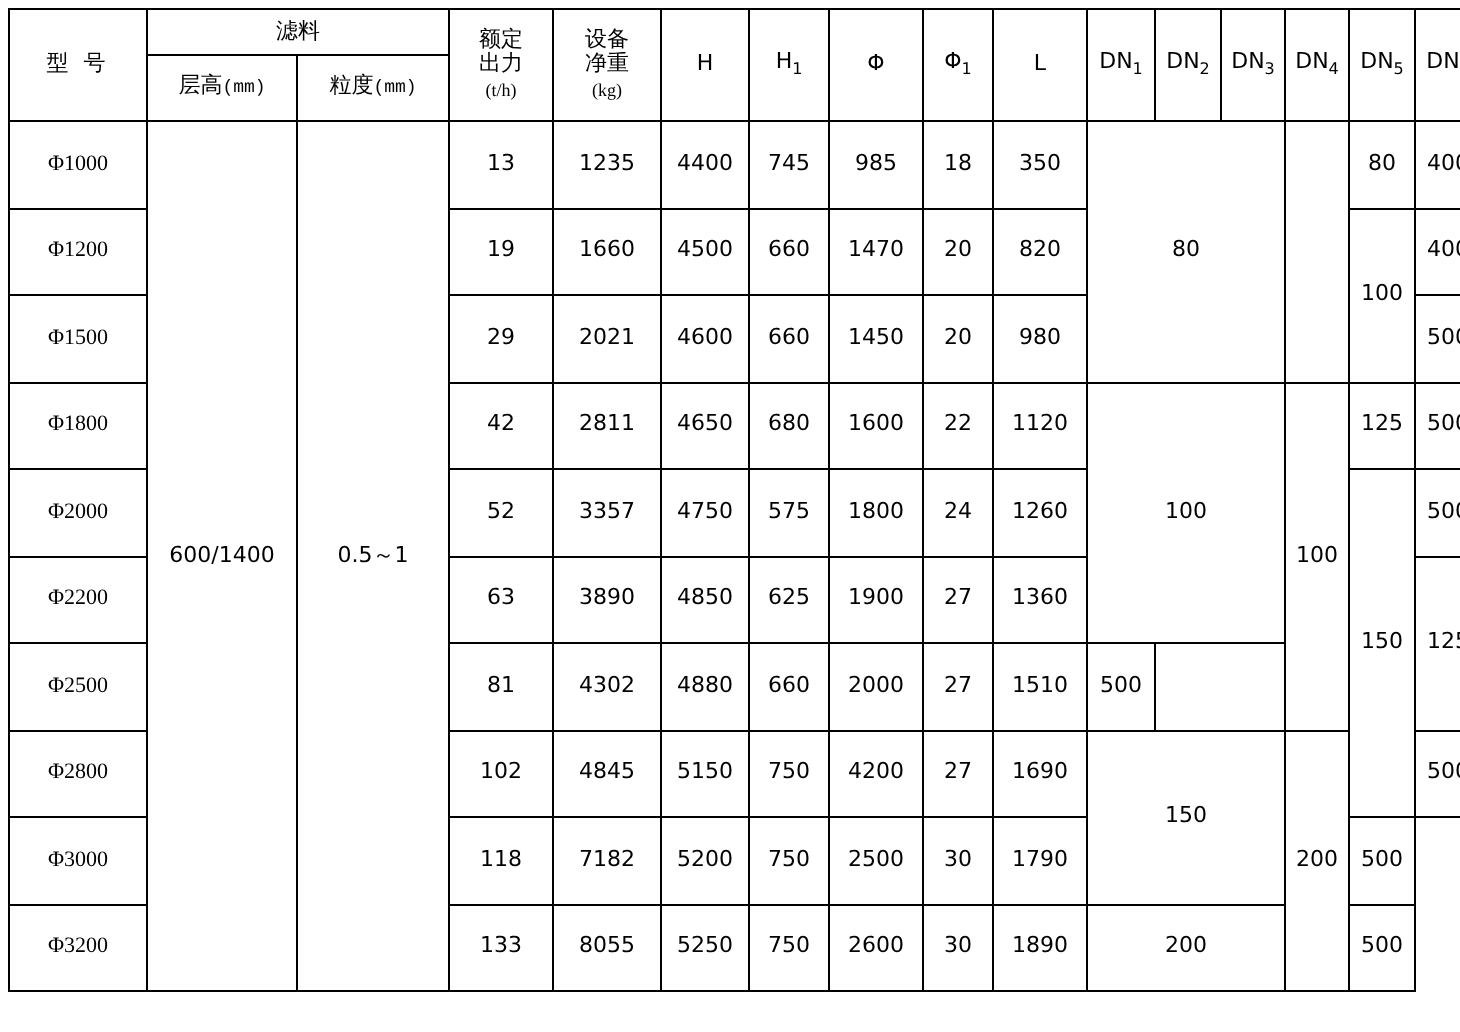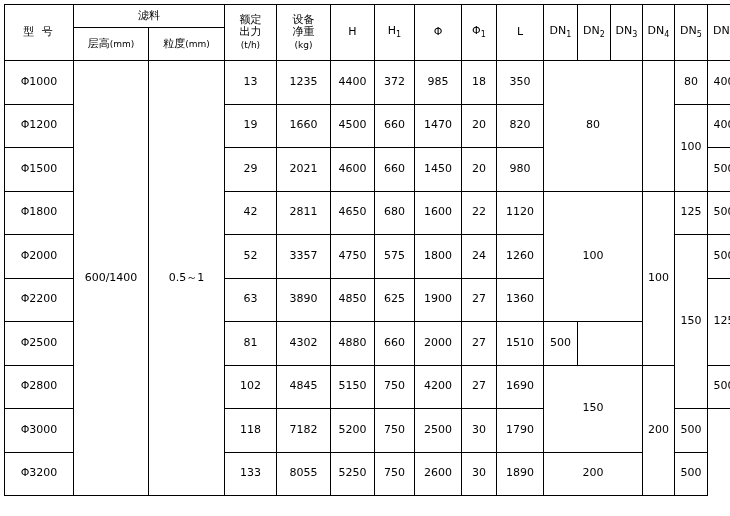--- a/index.html
+++ b/index.html
@@ -37,46 +37,49 @@
     white-space: nowrap;
     overflow: hidden;
   }
   
   .hdr td {
     font-size: 11px;
     height: 20px;
   }
   .hdr-tall td {
     height: 30px;
+    font-family: Liberation Mono, monospace;
   }
   .model-cell {
     font-size: 12px;
     letter-spacing: 2px;
   }
   .unit {
     font-size: 9px;
   }
   .sub {
     font-size: 8px;
     vertical-align: sub;
   }
   .rowcell {
     height: 40.5px;
   }
   td.leftpad {
     text-align: left;
     padding-left: 6px;
     font-size: 11px;
+    font-family: Liberation Serif, serif;
   }
   .vmerge {
     font-size: 11px;
     margin-top: 28px;
   }
   .two-line {
     line-height: 1.25;
+    font-family: Liberation Serif, serif;
   }
 </style>
 </head>
 <body>
 
 <div id="sheet">
   <table class="spec">
     <colgroup>
       <col style="width:69px">
       <col style="width:75px">
@@ -128,21 +131,21 @@
       <td><span>粒度</span><span class="unit">(mm)</span></td>
     </tr>
 
     <tr>
       <td class="rowcell leftpad">Φ1000</td>
       <td class="rowcell vmerge" rowspan="10">600/1400</td>
       <td class="rowcell vmerge" rowspan="10">0.5～1</td>
       <td class="rowcell">13</td>
       <td class="rowcell">1235</td>
       <td class="rowcell">4400</td>
-      <td class="rowcell">372</td>
+      <td class="rowcell">745</td>
       <td class="rowcell">985</td>
       <td class="rowcell">18</td>
       <td class="rowcell">350</td>
       <td class="rowcell" colspan="3" rowspan="3">80</td>
       <td class="rowcell" rowspan="3"></td>
       <td class="rowcell">80</td>
       <td class="rowcell">400</td>
     </tr>
 
     <tr>

